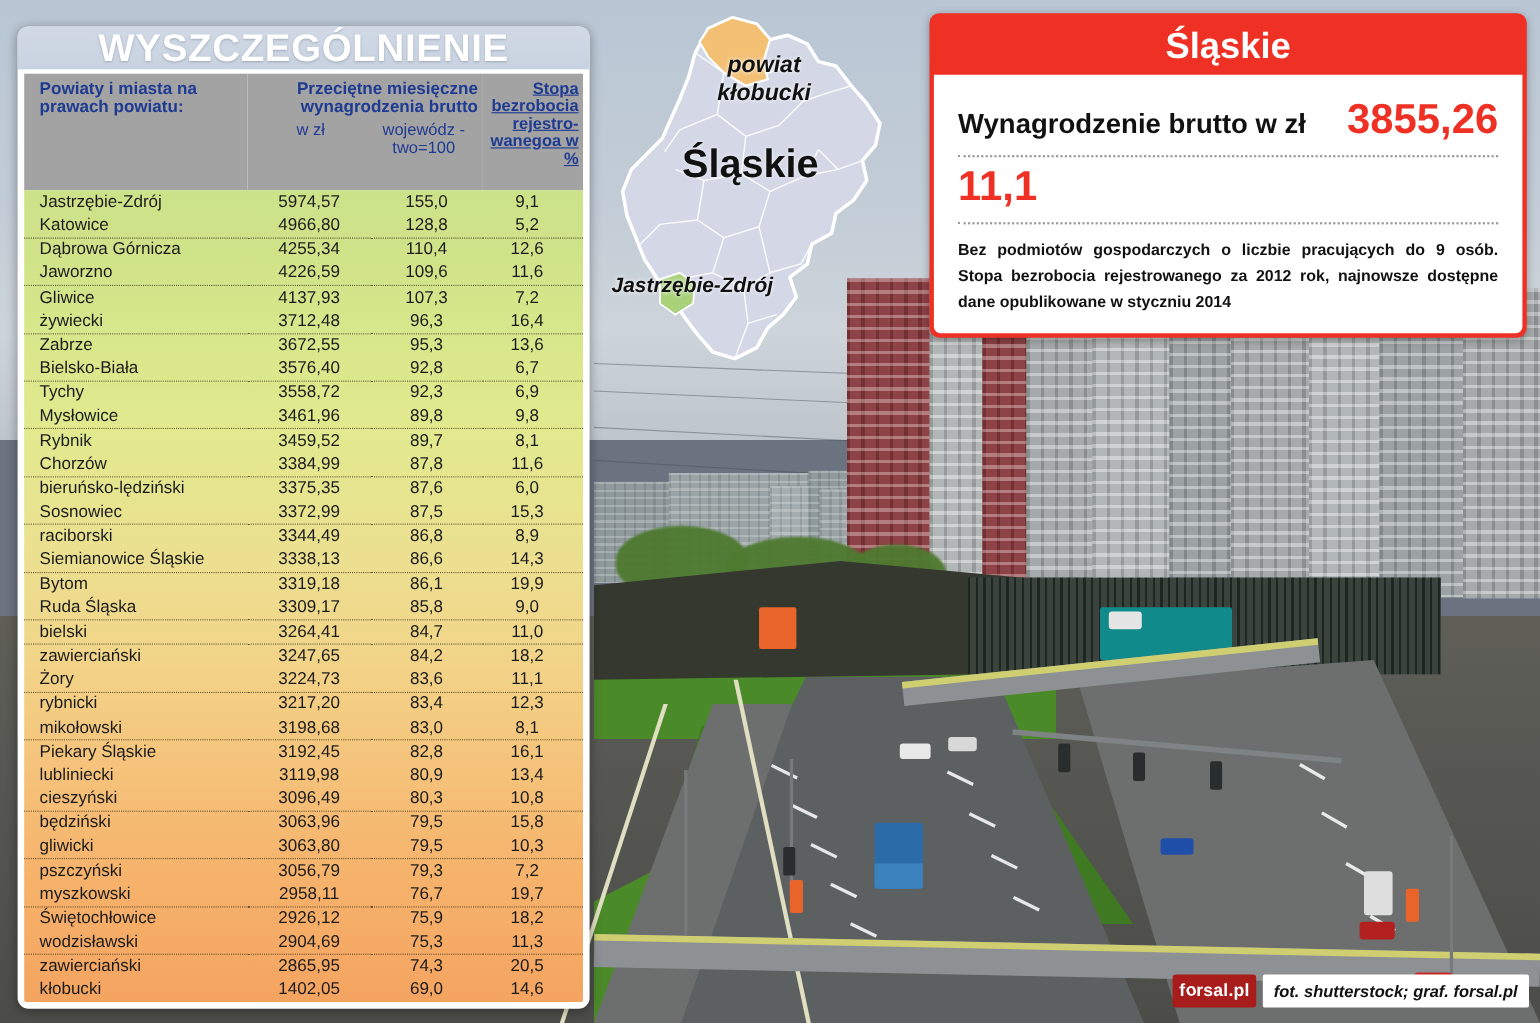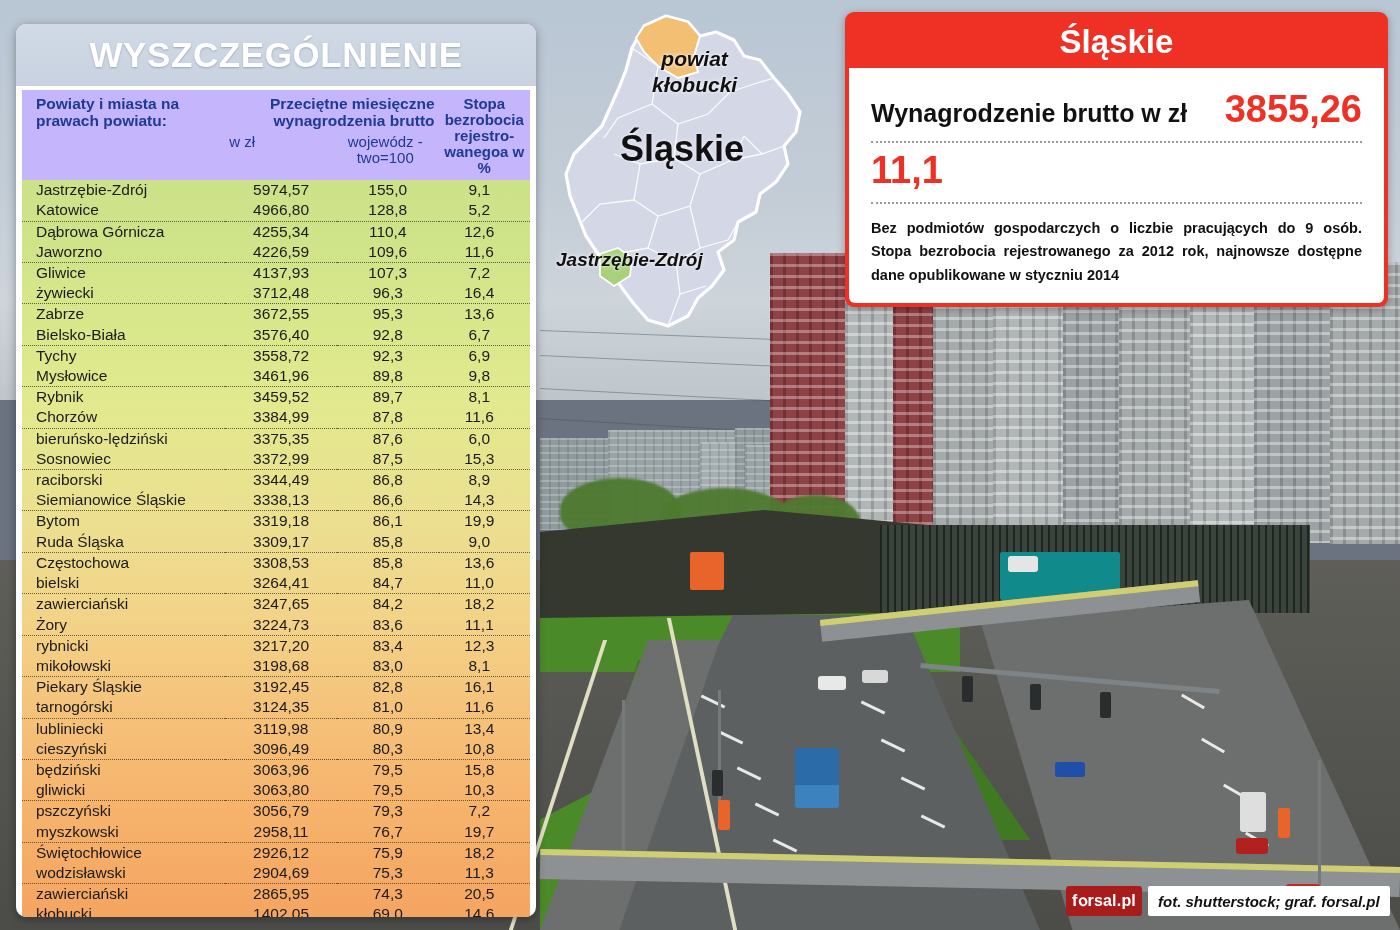--- a/index.html
+++ b/index.html
@@ -70,42 +70,42 @@
 
   
   #table-card {
     position:absolute; left:16px; top:24px; width:520px; height:893px;
     background:#ffffff; border-radius:10px;
     box-shadow:0 2px 10px rgba(0,0,0,.35);
     overflow:hidden;
     display:flex; flex-direction:column;
   }
   #table-banner {
-    height:62px; flex:none;
+    height:39px; flex:none;
     background:linear-gradient(180deg,rgba(205,214,228,.92),rgba(196,206,221,.92));
     display:flex; align-items:center; justify-content:center;
   }
   #table-banner .t {
     color:#ffffff; font-size:35px; font-weight:bold; letter-spacing:.6px;
     text-shadow:0 1px 2px rgba(120,130,145,.55);
   }
   #table-inner { flex:1; padding:4px 6px 6px 6px; display:flex; flex-direction:column; }
 
   table { width:100%; border-collapse:collapse; table-layout:fixed; }
   thead th {
     color:#1f3a93; font-weight:bold; vertical-align:top;
-    padding:6px 4px 4px 4px; line-height:1.07; background:#c4b5fd;
+    padding:6px 4px 20px 4px; line-height:1.07; background:#a3a3a3;
   }
   col.c1 { width:40%; } col.c2 { width:22%; } col.c3 { width:20%; } col.c4 { width:18%; }
   .th1 { font-size:15.5px; text-align:left; padding-left:14px; }
   .th2 { font-size:15.5px; text-align:center; }
-  .th4 { font-size:15px; text-align:center; }
+  .th4 { font-size:15px; text-align:right;text-decoration:underline; }
   .th2-top { display:block; text-align:right; font-size:15.5px; }
   .subrow { display:flex; margin-top:5px; }
-  .subrow .s1 { flex:0 0 52%; text-align:left; font-weight:normal; font-size:15px; }
+  .subrow .s1 { flex:0 0 52%; text-align:center; font-weight:normal; font-size:15px; }
   .subrow .s2 { flex:1; text-align:center; font-weight:normal; font-size:15px; line-height:1.05;}
 
   #rows { position:relative; flex:1;
     background:linear-gradient(180deg,
       #cce289 0%, #cfe389 8%, #d8e78b 18%, #e2e98e 30%,
       #ecdf90 46%, #f2d488 58%, #f5c47c 70%, #f6b36c 84%, #f4a460 100%);
     border-radius:0 0 2px 2px;
   }
   #rows table { height:100%; }
   #rows td {
@@ -442,26 +442,20 @@
               <td class="cnum">3319,18</td>
               <td class="cnum3">86,1</td>
               <td class="cnum4">19,9</td>
             </tr>
             <tr class="sep">
               <td class="cname">Ruda Śląska</td>
               <td class="cnum">3309,17</td>
               <td class="cnum3">85,8</td>
               <td class="cnum4">9,0</td>
             </tr>
-            <tr>
-              <td class="cname">Częstochowa</td>
-              <td class="cnum">3308,53</td>
-              <td class="cnum3">85,8</td>
-              <td class="cnum4">13,6</td>
-            </tr>
             <tr class="sep">
               <td class="cname">bielski</td>
               <td class="cnum">3264,41</td>
               <td class="cnum3">84,7</td>
               <td class="cnum4">11,0</td>
             </tr>
             <tr>
               <td class="cname">zawierciański</td>
               <td class="cnum">3247,65</td>
               <td class="cnum3">84,2</td>
@@ -483,26 +477,20 @@
               <td class="cname">mikołowski</td>
               <td class="cnum">3198,68</td>
               <td class="cnum3">83,0</td>
               <td class="cnum4">8,1</td>
             </tr>
             <tr>
               <td class="cname">Piekary Śląskie</td>
               <td class="cnum">3192,45</td>
               <td class="cnum3">82,8</td>
               <td class="cnum4">16,1</td>
-            </tr>
-            <tr class="sep">
-              <td class="cname">tarnogórski</td>
-              <td class="cnum">3124,35</td>
-              <td class="cnum3">81,0</td>
-              <td class="cnum4">11,6</td>
             </tr>
             <tr>
               <td class="cname">lubliniecki</td>
               <td class="cnum">3119,98</td>
               <td class="cnum3">80,9</td>
               <td class="cnum4">13,4</td>
             </tr>
             <tr class="sep">
               <td class="cname">cieszyński</td>
               <td class="cnum">3096,49</td>

